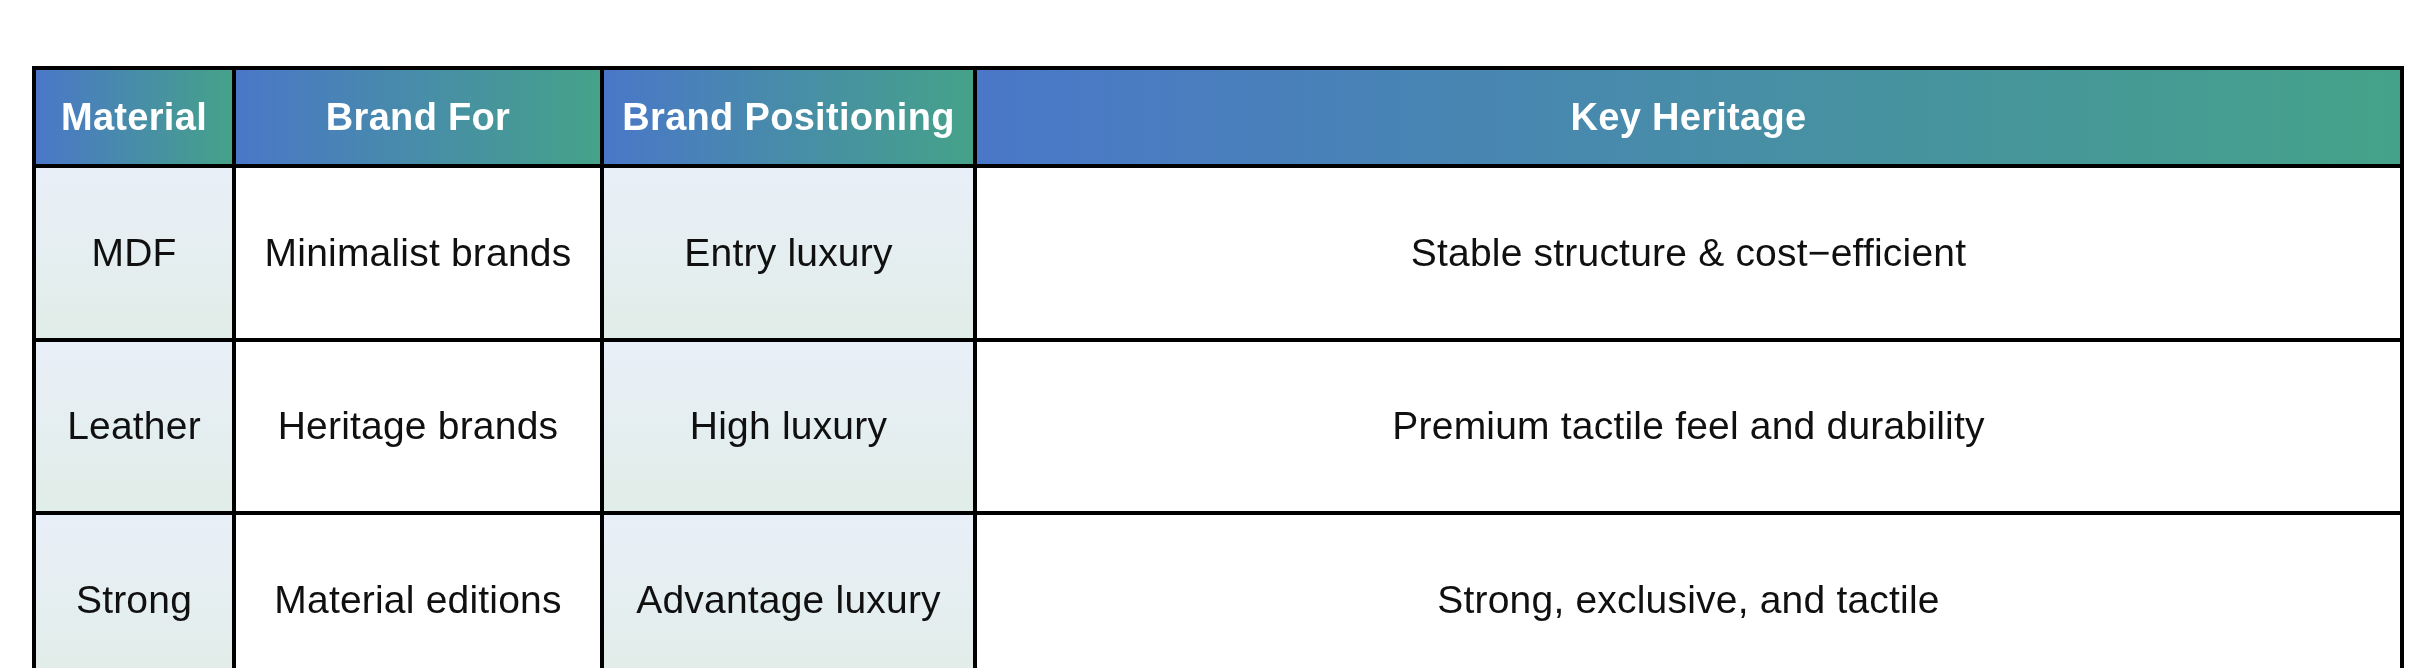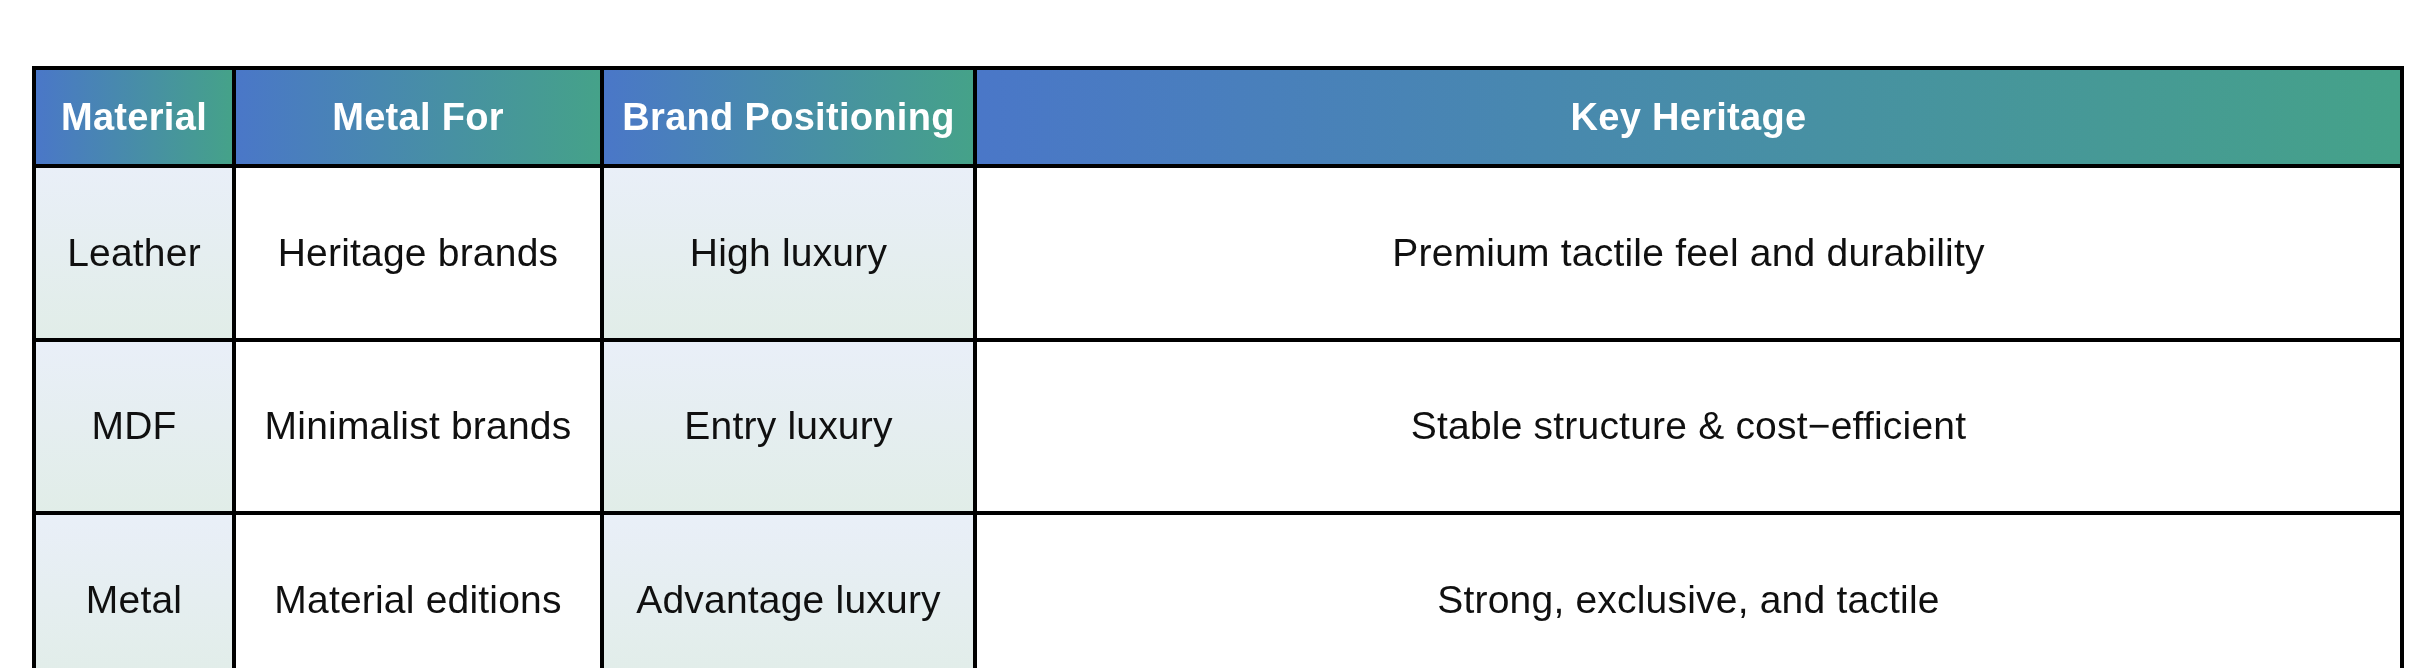--- a/index.html
+++ b/index.html
@@ -86,62 +86,62 @@
       <col class="c2">
       <col class="c3">
       <col class="c4">
     </colgroup>
     <thead>
       <tr>
         <th>
           <span class="cell-text">Material</span>
         </th>
         <th>
-          <span class="cell-text">Metal For</span>
+          <span class="cell-text">Brand For</span>
         </th>
         <th>
           <span class="cell-text">Brand Positioning</span>
         </th>
         <th>
           <span class="cell-text">Key Heritage</span>
         </th>
       </tr>
     </thead>
     <tbody>
+      <tr>
+        <td class="tinted">
+          <span class="cell-text">MDF</span>
+        </td>
+        <td>
+          <span class="cell-text">Minimalist brands</span>
+        </td>
+        <td class="tinted">
+          <span class="cell-text">Entry luxury</span>
+        </td>
+        <td>
+          <span class="cell-text">Stable structure &amp; cost−efficient</span>
+        </td>
+      </tr>
       <tr>
         <td class="tinted">
           <span class="cell-text">Leather</span>
         </td>
         <td>
           <span class="cell-text">Heritage brands</span>
         </td>
         <td class="tinted">
           <span class="cell-text">High luxury</span>
         </td>
         <td>
           <span class="cell-text">Premium tactile feel and durability</span>
         </td>
       </tr>
       <tr>
         <td class="tinted">
-          <span class="cell-text">MDF</span>
-        </td>
-        <td>
-          <span class="cell-text">Minimalist brands</span>
-        </td>
-        <td class="tinted">
-          <span class="cell-text">Entry luxury</span>
-        </td>
-        <td>
-          <span class="cell-text">Stable structure &amp; cost−efficient</span>
-        </td>
-      </tr>
-      <tr>
-        <td class="tinted">
-          <span class="cell-text">Metal</span>
+          <span class="cell-text">Strong</span>
         </td>
         <td>
           <span class="cell-text">Material editions</span>
         </td>
         <td class="tinted">
           <span class="cell-text">Advantage luxury</span>
         </td>
         <td>
           <span class="cell-text">Strong, exclusive, and tactile</span>
         </td>

